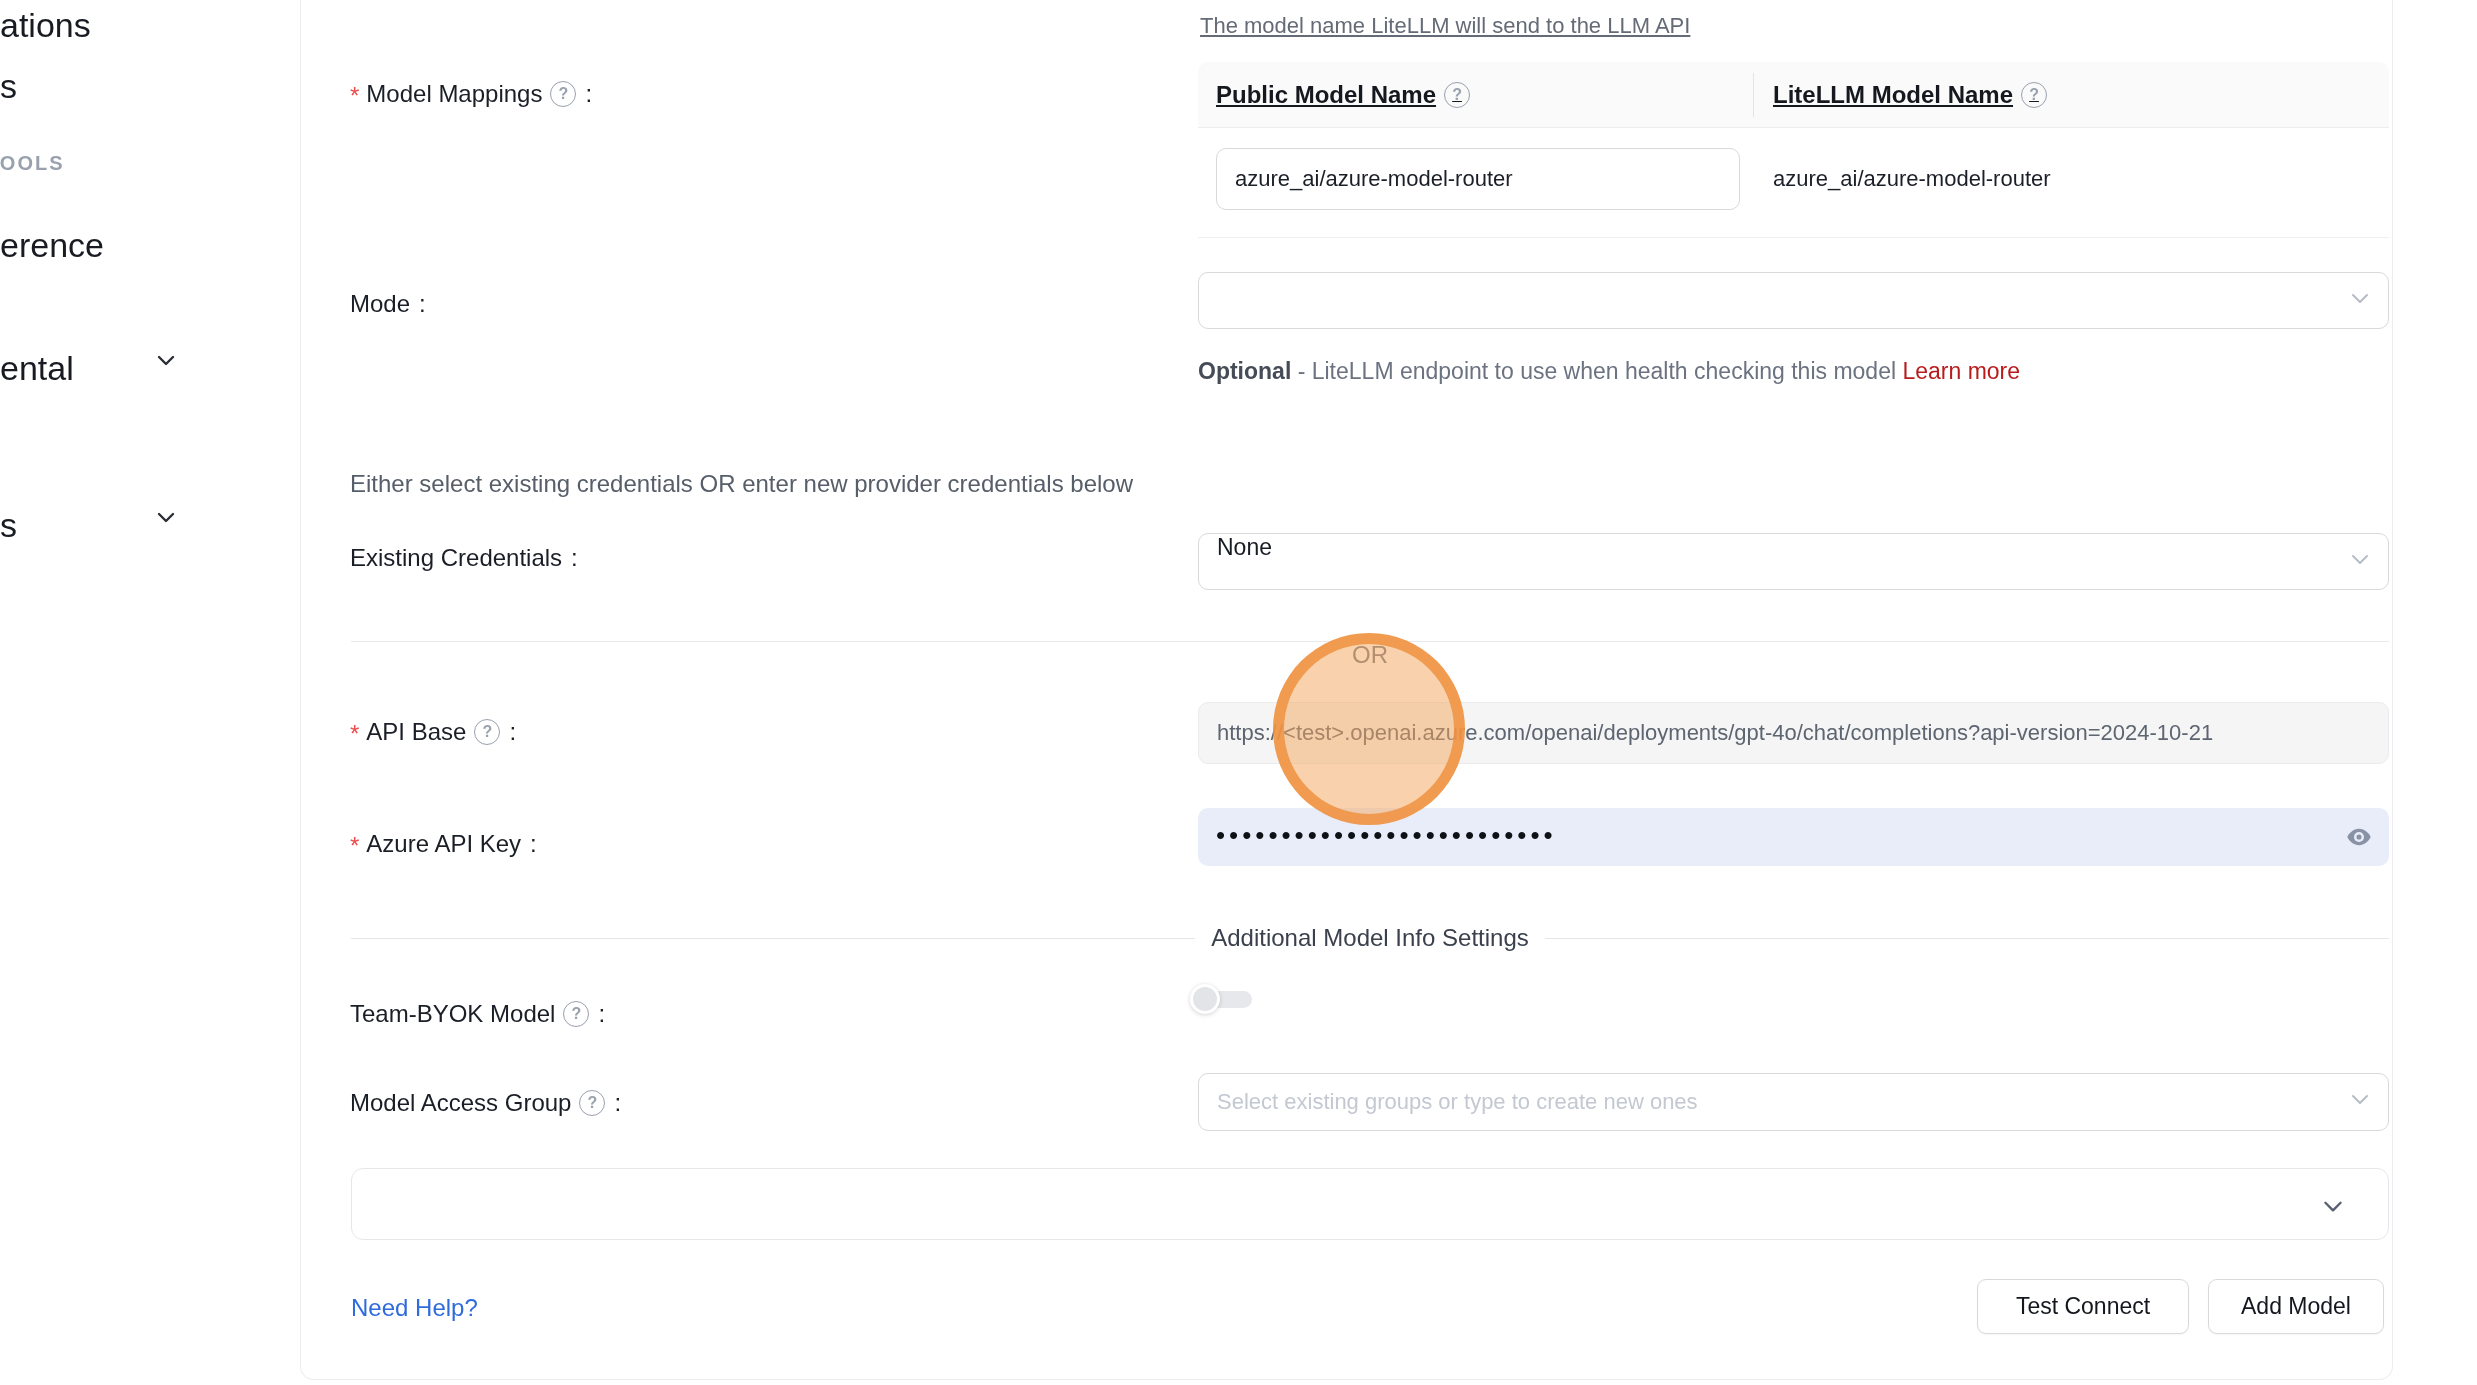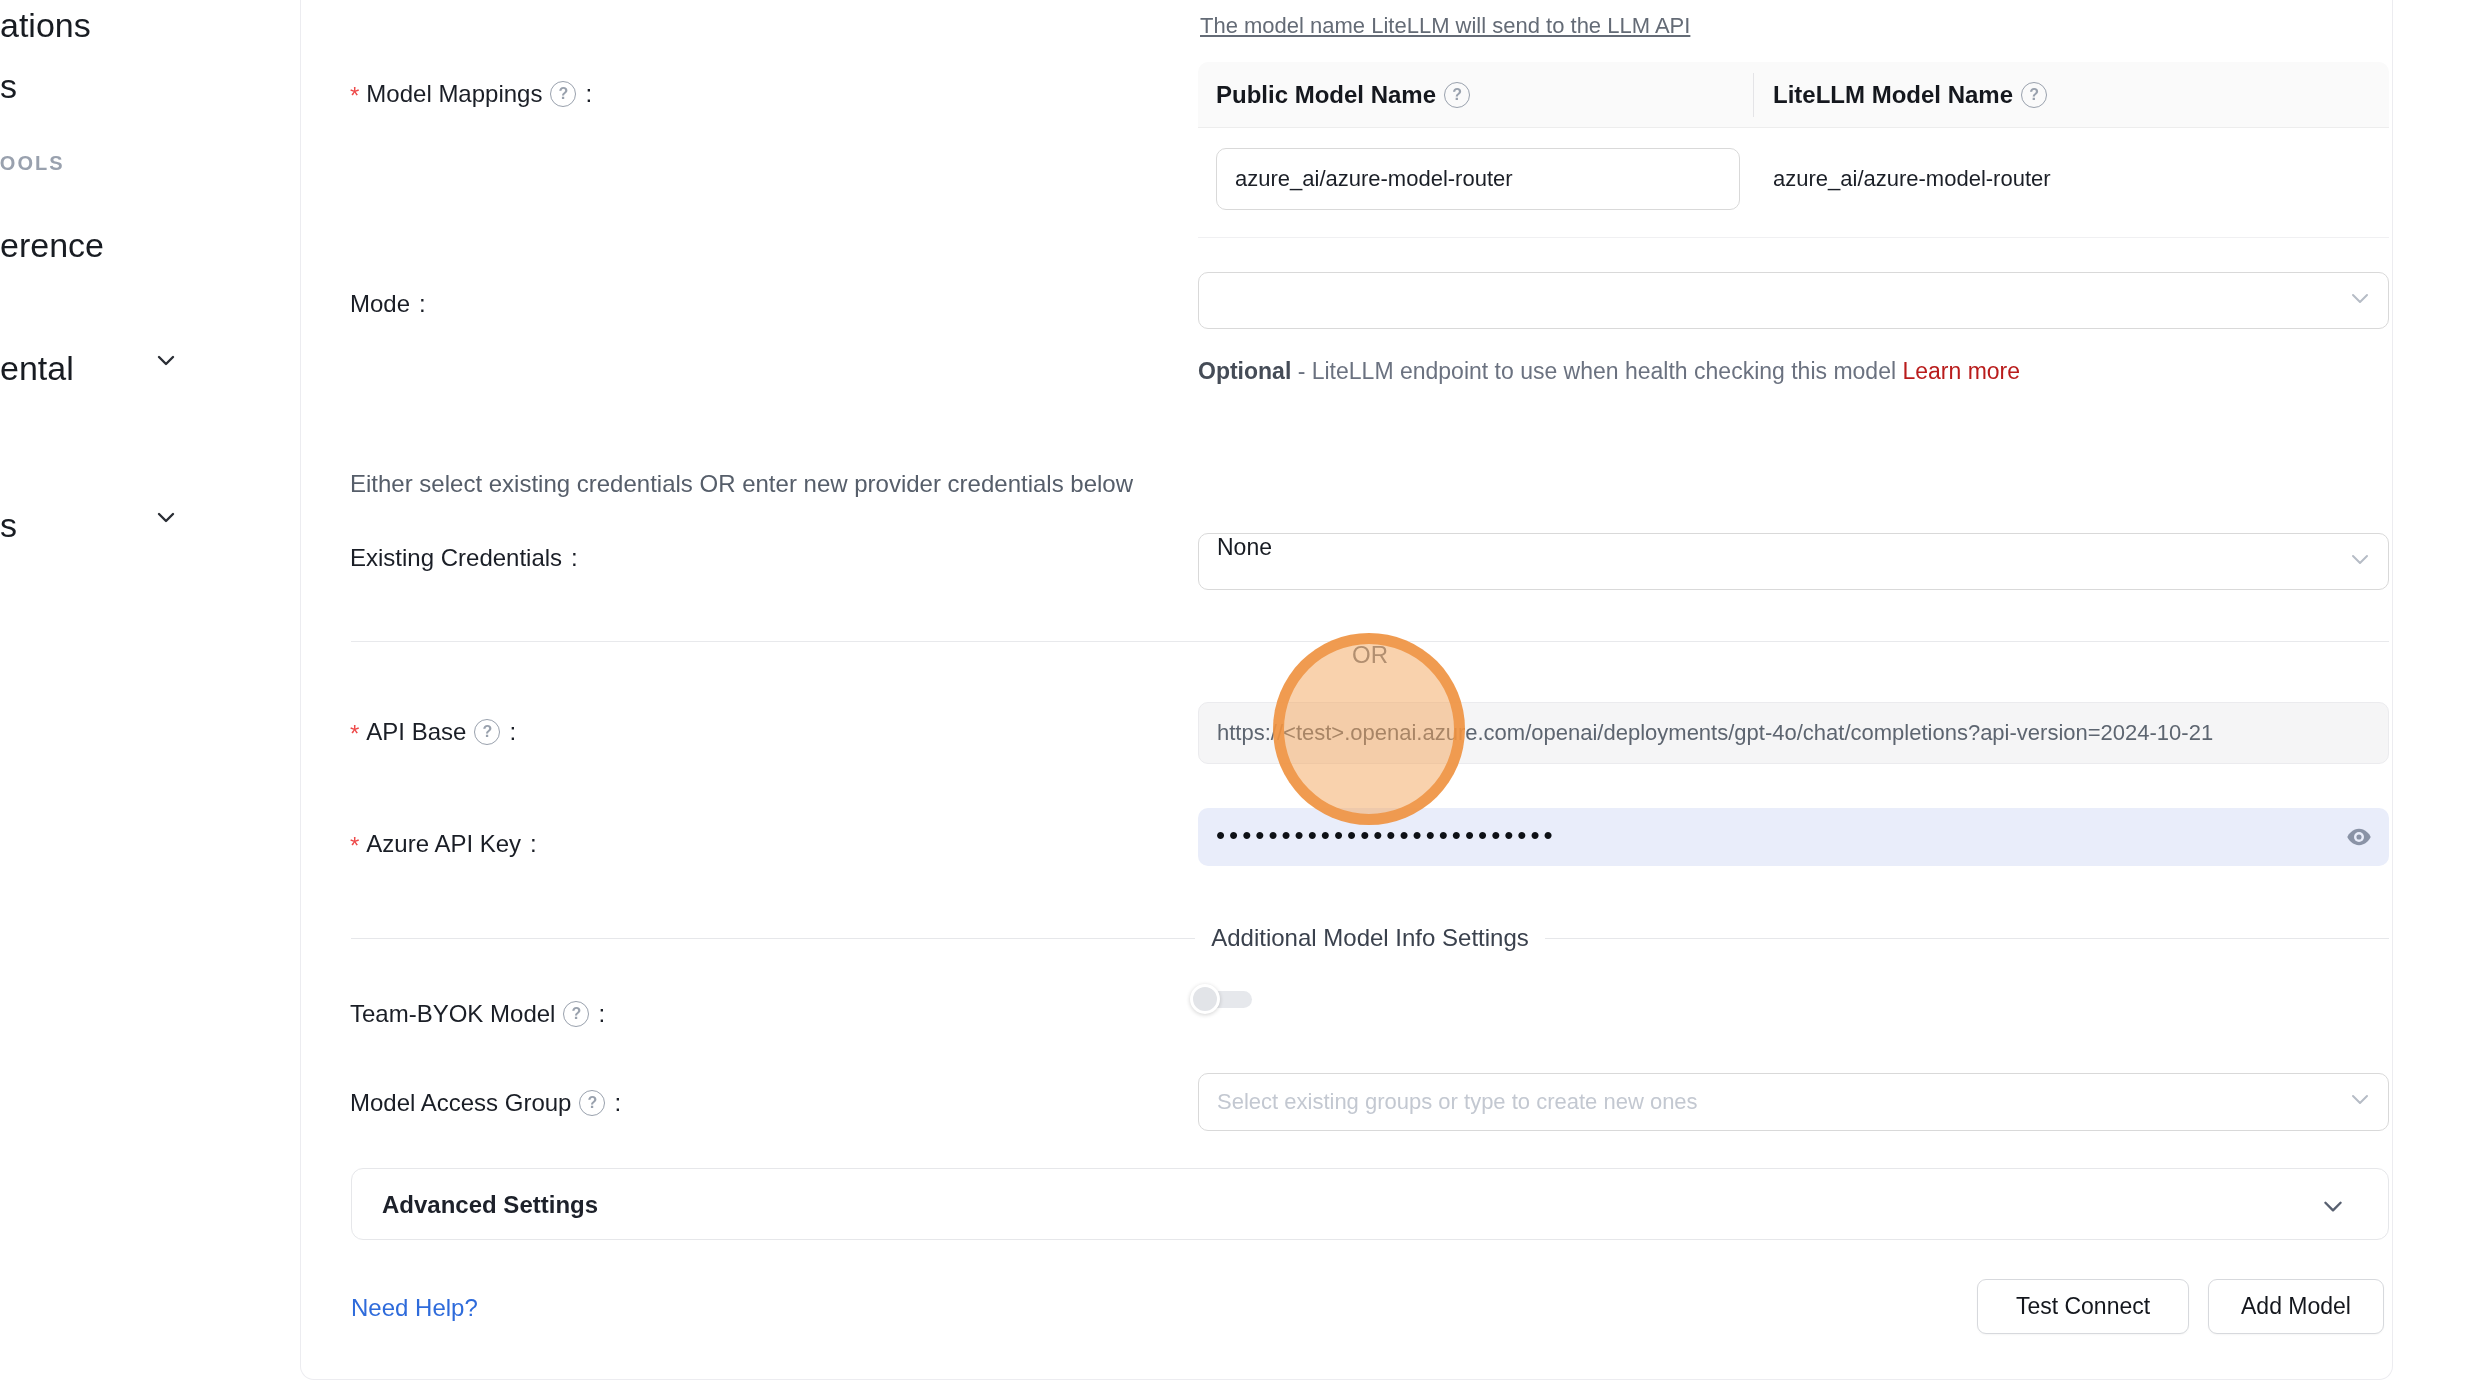--- a/index.html
+++ b/index.html
@@ -35,21 +35,21 @@
 
   .hint { position:absolute; font-size:22px; color:#646b76;text-decoration:underline; }
 
   
   .map-table { position:absolute; left:1198px; top:62px; width:1191px; }
   .map-head {
     position:relative; height:66px; background:#fafafa; border-radius:10px 10px 0 0;
     border-bottom:1px solid #ededed;
   }
   .map-head .hcell { position:absolute; top:0; height:66px; display:flex; align-items:center; gap:8px;
-    font-size:24px; font-weight:600; color:#15181e; }
+    font-size:24px; font-weight:600; color:#15181e;text-decoration:underline; }
   .hdiv { position:absolute; left:555px; top:11px; width:1px; height:44px; background:#e4e4e7; }
   .map-row { position:relative; height:110px; border-bottom:1px solid #f0f0f2; background:#fff; }
   .pm-input {
     position:absolute; left:18px; top:20px; width:524px; height:62px;
     border:1px solid #d9d9d9; border-radius:10px; padding:0 18px;
     font-size:22px; color:#1b1f27; font-family:"Liberation Sans",sans-serif; background:#fff;
   }
   .lm-value { position:absolute; left:575px; top:38px; font-size:22px; color:#1b1f27; }
 
   
@@ -266,21 +266,20 @@
   <div class="select" style="left:1198px; top:1073px; width:1191px; height:58px">
     <input class="mag-input" placeholder="Select existing groups or type to create new ones" style="">
     <span class="chev">
       <svg width="24" height="24" viewBox="0 0 24 24">
           <path d="M5 9 l7 7 l7 -7" fill="none" stroke="#b6bcc6" stroke-width="2" stroke-linecap="round" stroke-linejoin="round"></path>
         </svg>
     </span>
   </div>
 
   <div class="advanced">
-    <div class="title">Advanced Settings</div>
     <span class="chev">
       <svg width="26" height="26" viewBox="0 0 24 24">
           <path d="M5 9 l7 7 l7 -7" fill="none" stroke="#586070" stroke-width="2.2" stroke-linecap="round" stroke-linejoin="round"></path>
         </svg>
     </span>
   </div>
 
   <a class="needhelp" href="#">Need Help?</a>
   <button class="btn" style="left:1977px; top:1279px; width:212px">Test Connect</button>
   <button class="btn" style="left:2208px; top:1279px; width:176px">Add Model</button>

